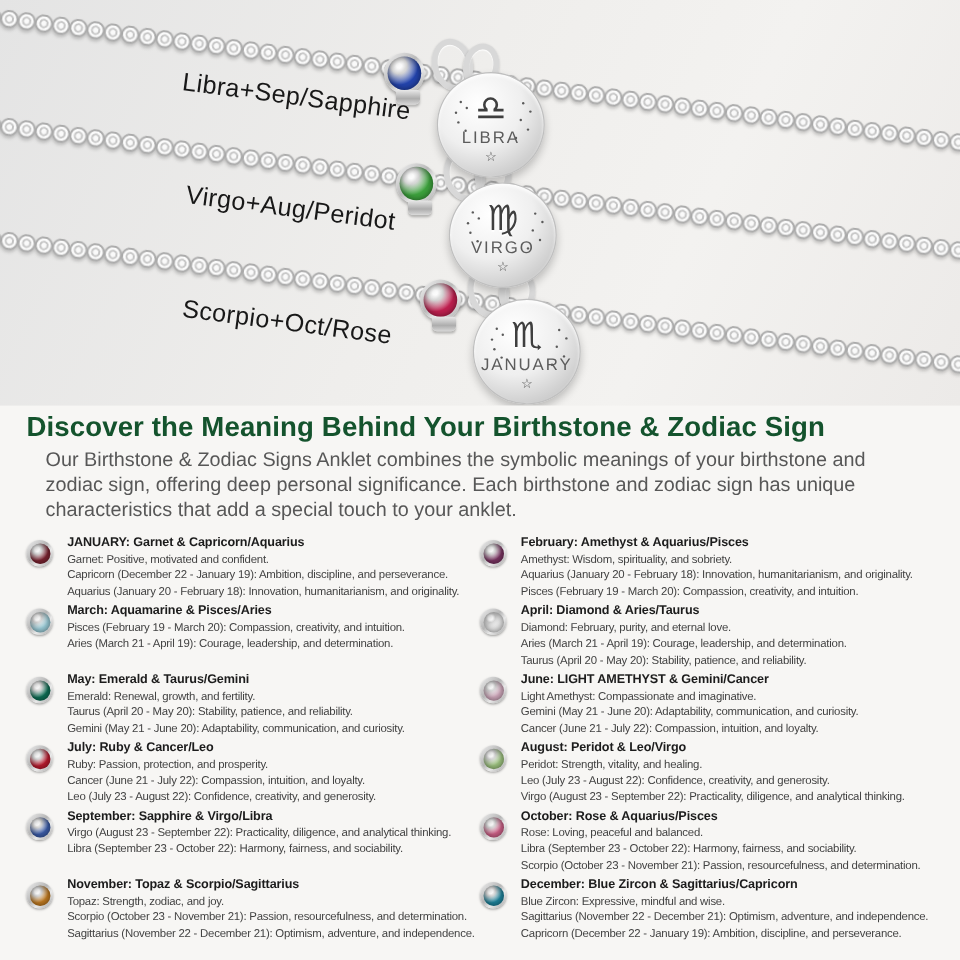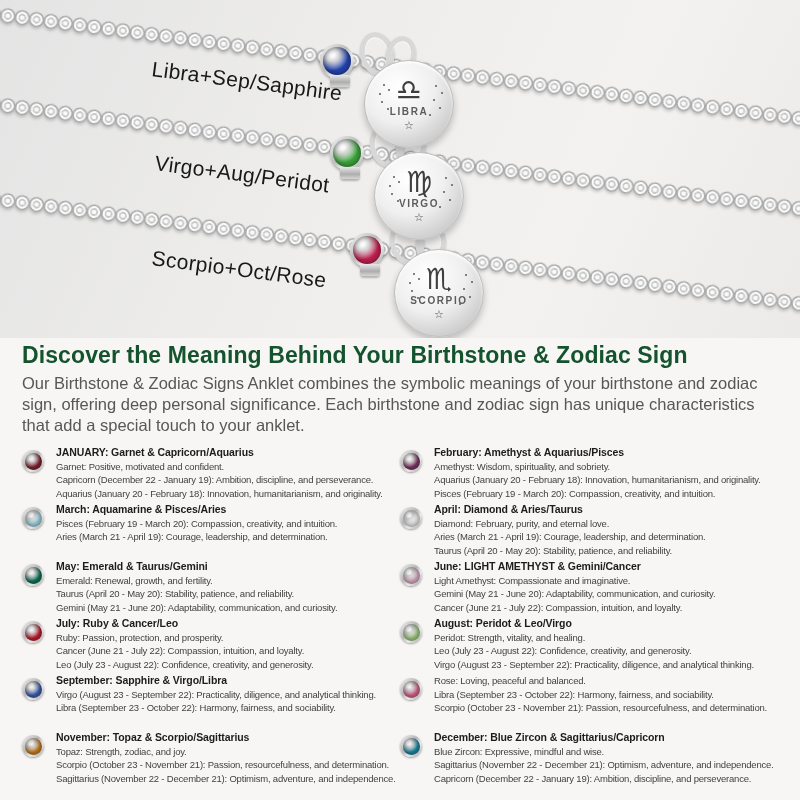--- a/index.html
+++ b/index.html
@@ -71,32 +71,32 @@
     content:"";position:absolute;width:2px;height:2px;border-radius:50%;background:#5a5a5a;
     left:14px;top:32px;
     box-shadow:4px -9px 0 #5a5a5a,9px -4px 0 #5a5a5a,2px 8px 0 #5a5a5a,8px 15px 0 #5a5a5a,
       56px -8px 0 #5a5a5a,62px -1px 0 #5a5a5a,54px 6px 0 #5a5a5a,60px 14px 0 #5a5a5a,50px 21px 0 #5a5a5a;
   }
   .zodiac-symbol{
     font-family:"DejaVu Sans",sans-serif;font-size:29px;line-height:30px;
     margin-top:14px;color:#3f3f3f;text-shadow:0 1px 0 rgba(255,255,255,.8);
   }
   .zodiac-name{
-    font-size:10px;font-weight:bold;letter-spacing:1.6px;color:#5c5c5c;margin-top:1px;
+    font-size:14px;font-weight:normal;letter-spacing:1.6px;color:#5c5c5c;margin-top:1px;
   }
   .disc-star{
     font-family:"DejaVu Sans",sans-serif;font-size:11px;color:#555;line-height:11px;margin-top:3px;
   }
   
   .content{padding:3px 22px 0 22px;}
   .intro-title{
     margin:0;font-size:23px;line-height:28px;font-weight:600;color:#14532d;letter-spacing:.1px;
   }
   .intro-body{
-    margin:4px 0 0;max-width:762px;font-size:16.5px;line-height:21px;color:#575757;
+    margin:4px 16px 0;max-width:762px;font-size:16.5px;line-height:21px;color:#575757;
   }
   .months{
     margin-top:10px;display:grid;grid-template-columns:378px 380px;row-gap:3px;
   }
   .entry{display:flex;align-items:flex-start;height:54px;overflow:visible;}
   .entry .icon-wrap{
     flex:0 0 auto;width:17px;height:17px;border-radius:50%;padding:2.5px;margin:4px 12px 0 0;
     background:linear-gradient(135deg,#f2f2f2,#b5b5b5 45%,#e9e9e9 65%,#9c9c9c);
     box-shadow:0 1px 2px rgba(0,0,0,.35);
   }
@@ -156,21 +156,21 @@
     <div class="stone-charm">
       <div class="stone-top">
         <div class="gem" style="--gem: #c02050;"></div>
       </div>
       <div class="stone-base"></div>
     </div>
     <div class="jump-ring a"></div>
     <div class="jump-ring b"></div>
     <div class="disc">
       <div class="zodiac-symbol">♏</div>
-      <div class="zodiac-name">SCORPIO</div>
+      <div class="zodiac-name">JANUARY</div>
       <div class="disc-star">☆</div>
     </div>
   </div>
 </div>
 
 <div class="content">
   <h1 class="intro-title">Discover the Meaning Behind Your Birthstone &amp; Zodiac Sign</h1>
   <p class="intro-body">Our Birthstone &amp; Zodiac Signs Anklet combines the symbolic meanings of your birthstone and zodiac sign, offering deep personal significance. Each birthstone and zodiac sign has unique characteristics that add a special touch to your anklet.</p>
 
   <div class="months">
@@ -279,20 +279,21 @@
         <div class="entry-line">Virgo (August 23 - September 22): Practicality, diligence, and analytical thinking.</div>
         <div class="entry-line">Libra (September 23 - October 22): Harmony, fairness, and sociability.</div>
       </div>
     </div>
 
     <div class="entry">
       <div class="icon-wrap">
           <div class="gem" style="--gem: #d4648c;"></div>
         </div>
       <div class="entry-text">
+        <div class="entry-title">October: Rose &amp; Aquarius/Pisces</div>
         <div class="entry-line">Rose: Loving, peaceful and balanced.</div>
         <div class="entry-line">Libra (September 23 - October 22): Harmony, fairness, and sociability.</div>
         <div class="entry-line">Scorpio (October 23 - November 21): Passion, resourcefulness, and determination.</div>
       </div>
     </div>
 
     <div class="entry">
       <div class="icon-wrap">
           <div class="gem" style="--gem: #c67e22;"></div>
         </div>

